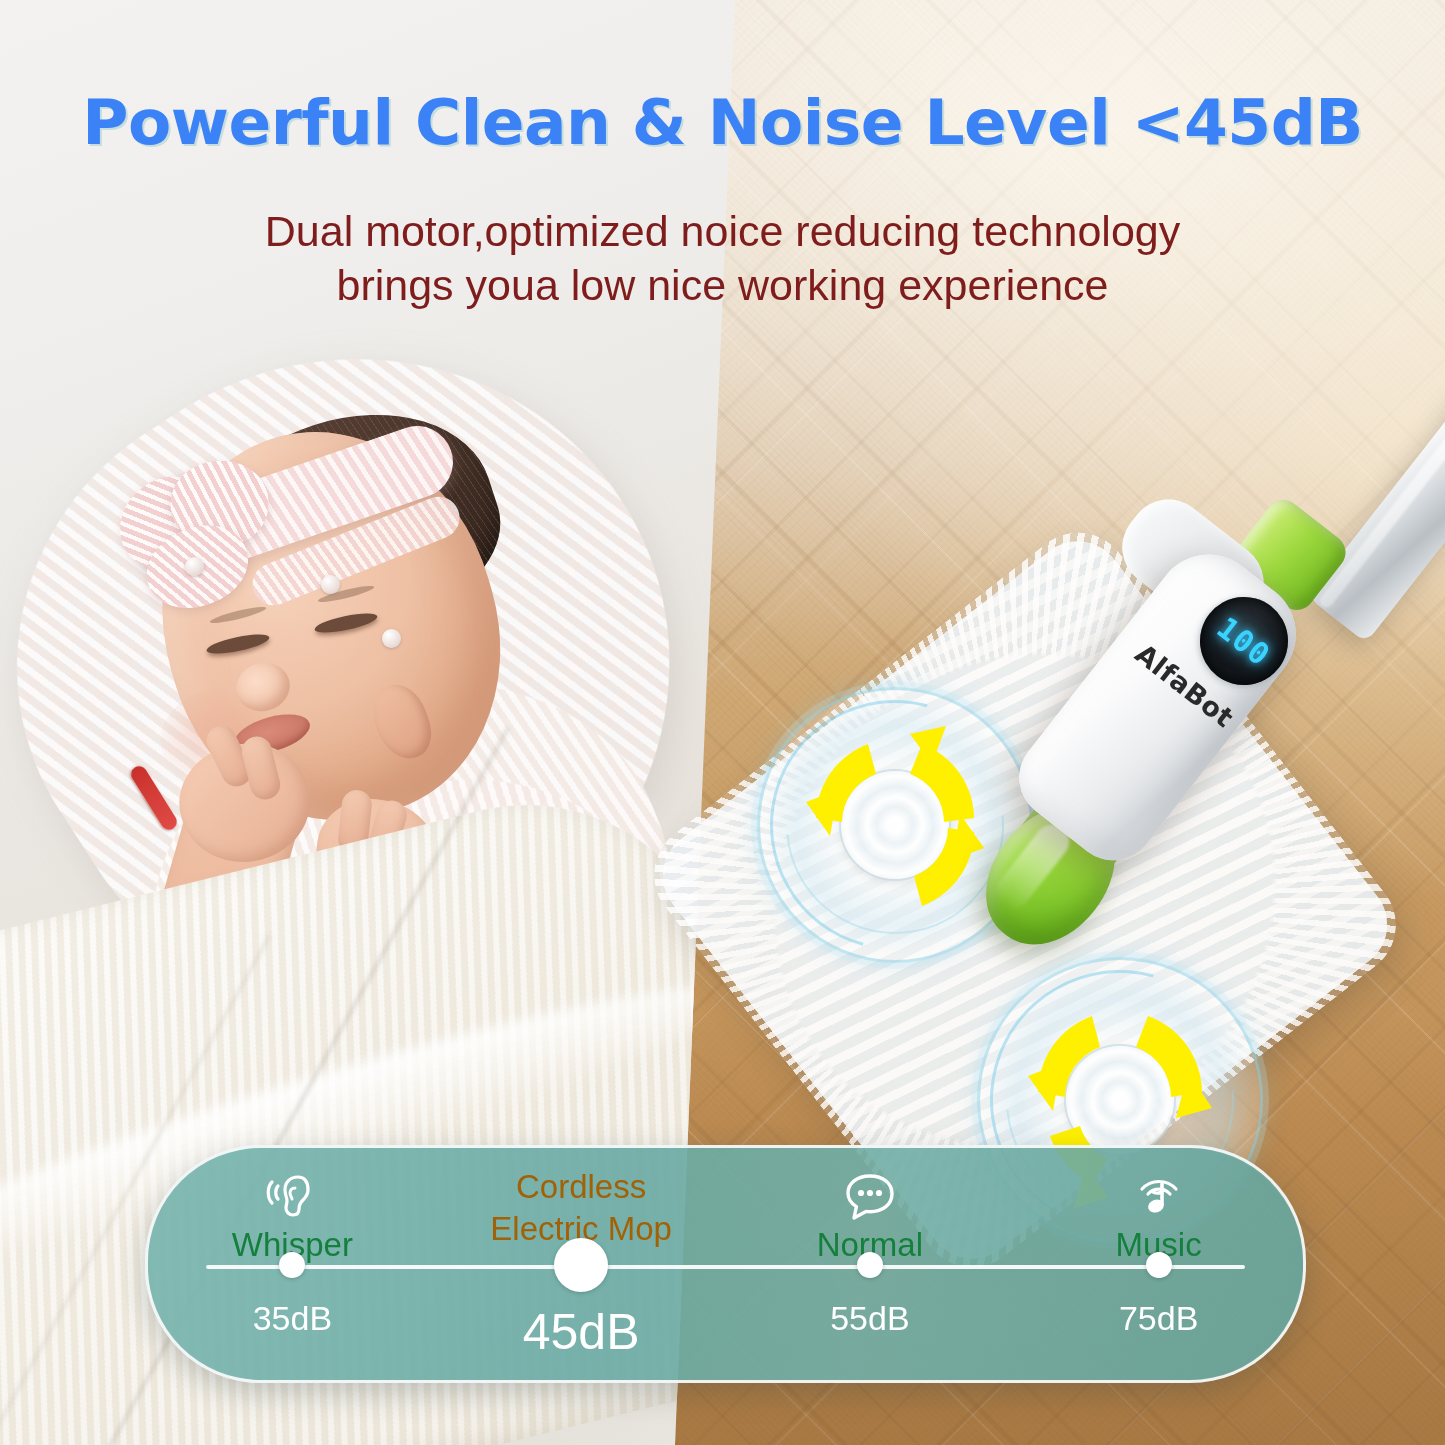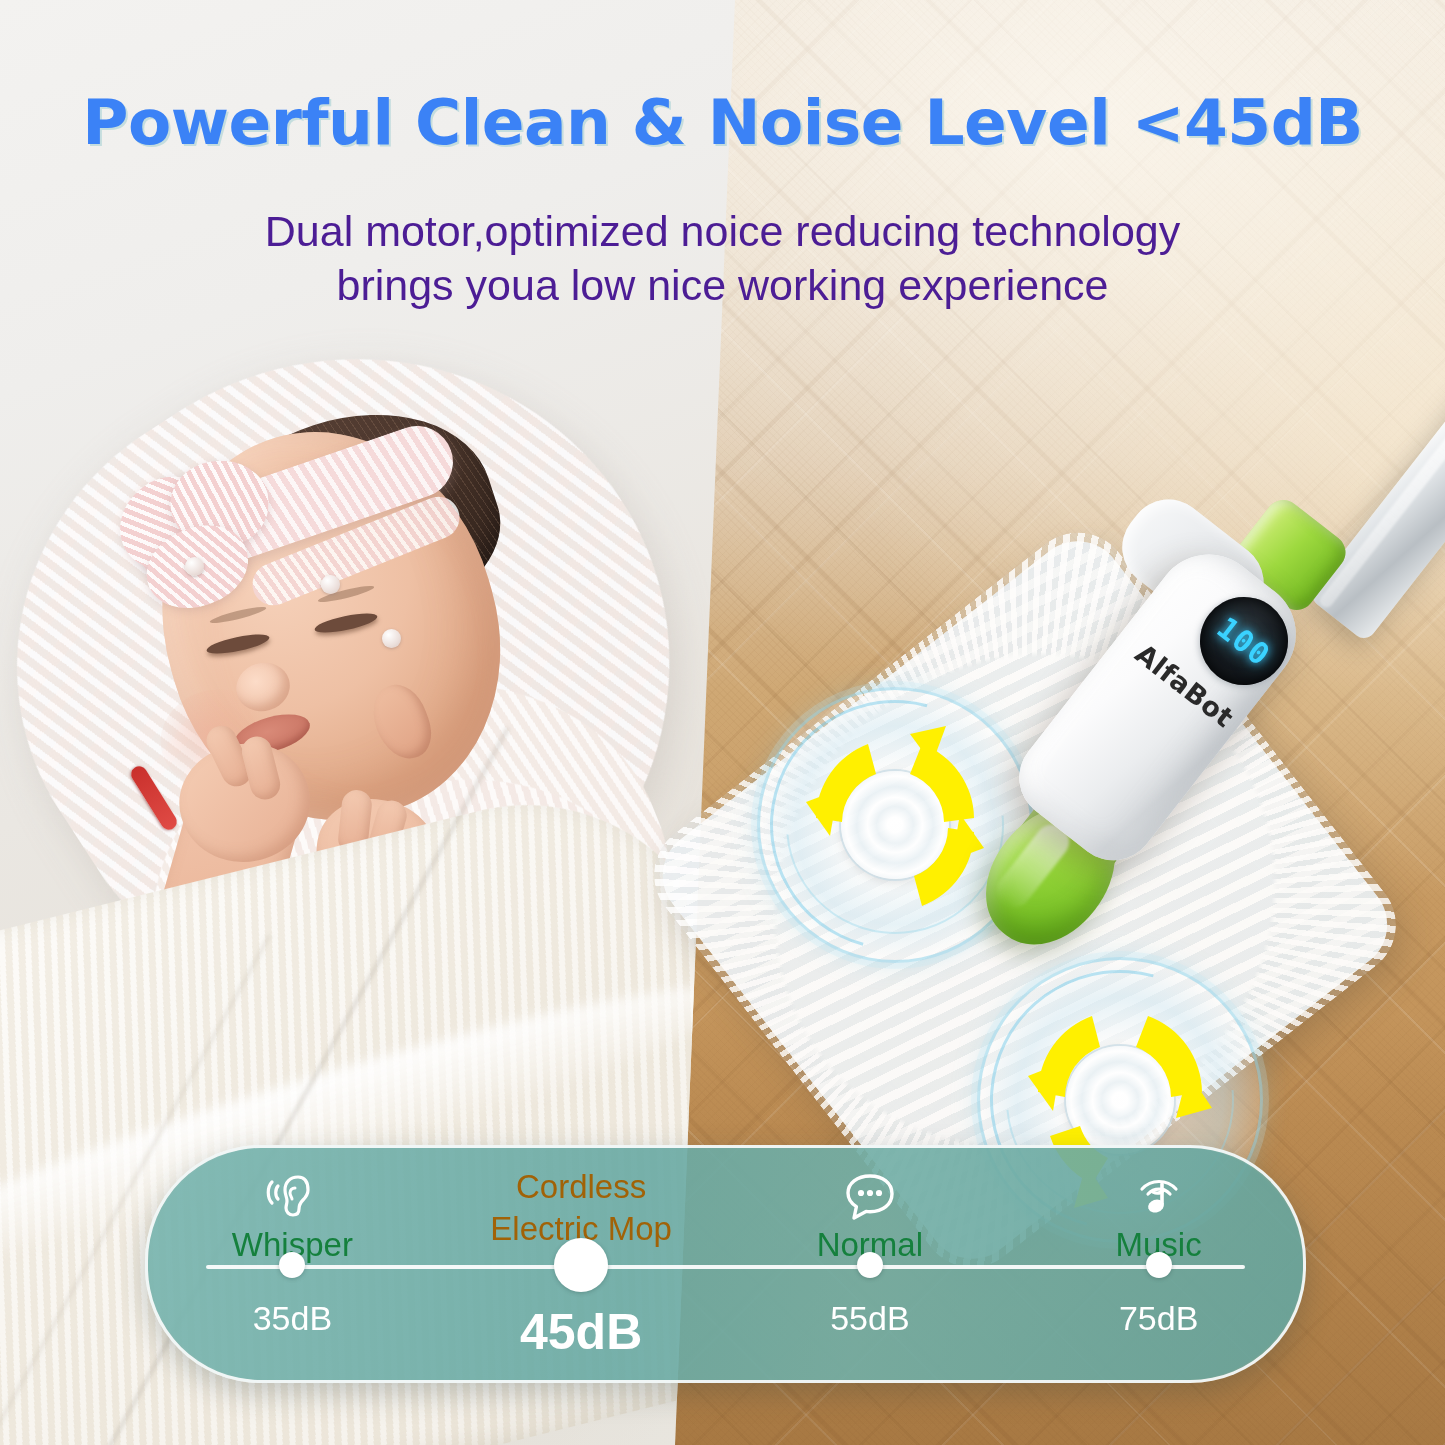--- a/index.html
+++ b/index.html
@@ -253,21 +253,21 @@
     letter-spacing:1px;color:#3ad2ff;text-shadow:0 0 8px rgba(60,205,255,.95),0 0 18px rgba(60,205,255,.6);}
   .brand{position:absolute;left:1120px;top:690px;width:180px;transform:rotate(38deg);
     font-weight:700;font-size:27px;letter-spacing:.5px;color:#2a2a2a;font-family:"DejaVu Sans",sans-serif;}
 
   
   .headline{position:absolute;left:0;right:0;top:86px;text-align:center;
     font-family:"DejaVu Sans",sans-serif;font-weight:700;font-size:63px;letter-spacing:-.5px;
     color:#3b82f6;text-shadow:2px 2px 0 rgba(160,205,210,.55);}
   .subline{position:absolute;left:0;right:0;top:205px;text-align:center;
     font-family:"Liberation Sans",sans-serif;font-weight:400;font-size:43px;line-height:1.25;
-    color:#4c1d95;}
+    color:#7f1d1d;}
 
   
   .bar{position:absolute;left:145px;top:1145px;width:1155px;height:232px;
     border-radius:116px;border:3px solid rgba(255,255,255,.88);
     background:rgba(108,172,166,.82);
     box-shadow:0 10px 30px rgba(40,60,58,.25);
     overflow:hidden;}
   .bar-tint{position:absolute;inset:0;border-radius:116px;
     background:linear-gradient(100deg, rgba(128,186,180,.55) 0%, rgba(104,168,162,.5) 42%,
                rgba(118,176,166,.5) 62%, rgba(98,160,152,.55) 100%);}
@@ -278,21 +278,21 @@
   .col .ic{position:absolute;top:20px;height:58px;display:flex;align-items:center;justify-content:center;}
   .col .nm{position:absolute;top:78px;font-size:33px;color:#15803d;font-family:"Liberation Sans",sans-serif;
     white-space:nowrap;}
   .col .nm2{position:absolute;top:18px;font-size:33px;color:#a16207;line-height:1.28;text-align:center;
     font-family:"Liberation Sans",sans-serif;white-space:nowrap;}
   .dot{position:absolute;top:50.6%;width:26px;height:26px;margin-top:-13px;border-radius:50%;
     background:#fff;box-shadow:0 1px 4px rgba(40,70,66,.3);}
   .dot.big{width:54px;height:54px;margin-top:-27px;}
   .col .db{position:absolute;top:calc(50.6% + 34px);font-size:34px;color:#fff;
     font-family:"Liberation Sans",sans-serif;}
-  .col .db.big{font-size:50px;font-weight:700;top:calc(50.6% + 38px);}
+  .col .db.big{font-size:50px;font-weight:400;top:calc(50.6% + 38px);}
 </style>
 </head>
 <body>
 
 <div class="stage">
 
   <div class="wood-base"></div>
   <div class="wood-herring"></div>
   <div class="wood-grain"></div>
   <div class="wood-planks"></div>

